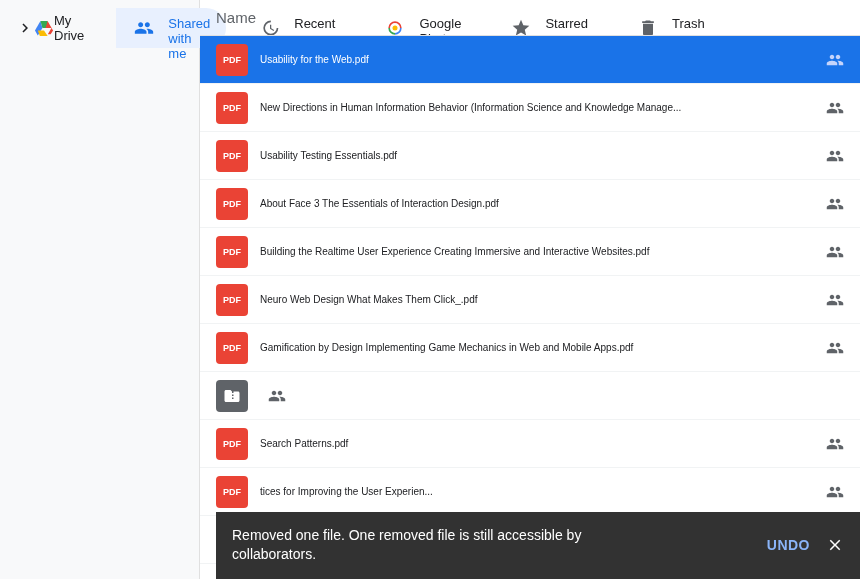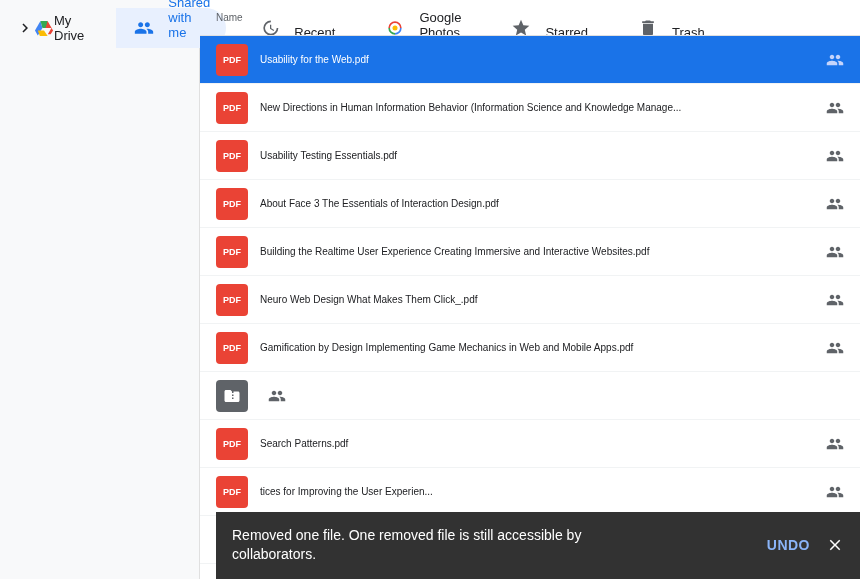--- a/index.html
+++ b/index.html
@@ -10,21 +10,21 @@
       width: 200px;
       min-width: 200px;
       background: #f8f9fa;
       display: flex;
       flex-direction: row;
       padding-top: 8px;
       border-right: 1px solid #e0e0e0;
     }
     .sidebar-item {
       display: flex;
-      align-items: flex-end;
+      align-items: flex-start;
       padding: 8px 16px;
       cursor: pointer;
       border-radius: 0 24px 24px 0;
       margin-right: 16px;
       height: 40px;
       color: #202124;
       font-size: 13px;
       font-weight: 500;
     }
     .sidebar-item.active { background: #e8f0fe; color: #1a73e8; }
@@ -90,21 +90,21 @@
       flex: 1;
       display: flex;
       flex-direction: column;
       overflow: hidden;
       position: relative;
     }
 
     
     .file-list-header {
       padding: 8px 16px;
-      font-size: 10px;
+      font-size: 15px;
       color: #5f6368;
       font-weight: 500;
       border-bottom: 1px solid #e0e0e0;
       height: 36px;
       display: flex;
       align-items: center;
     }
 
     
     .file-list {

